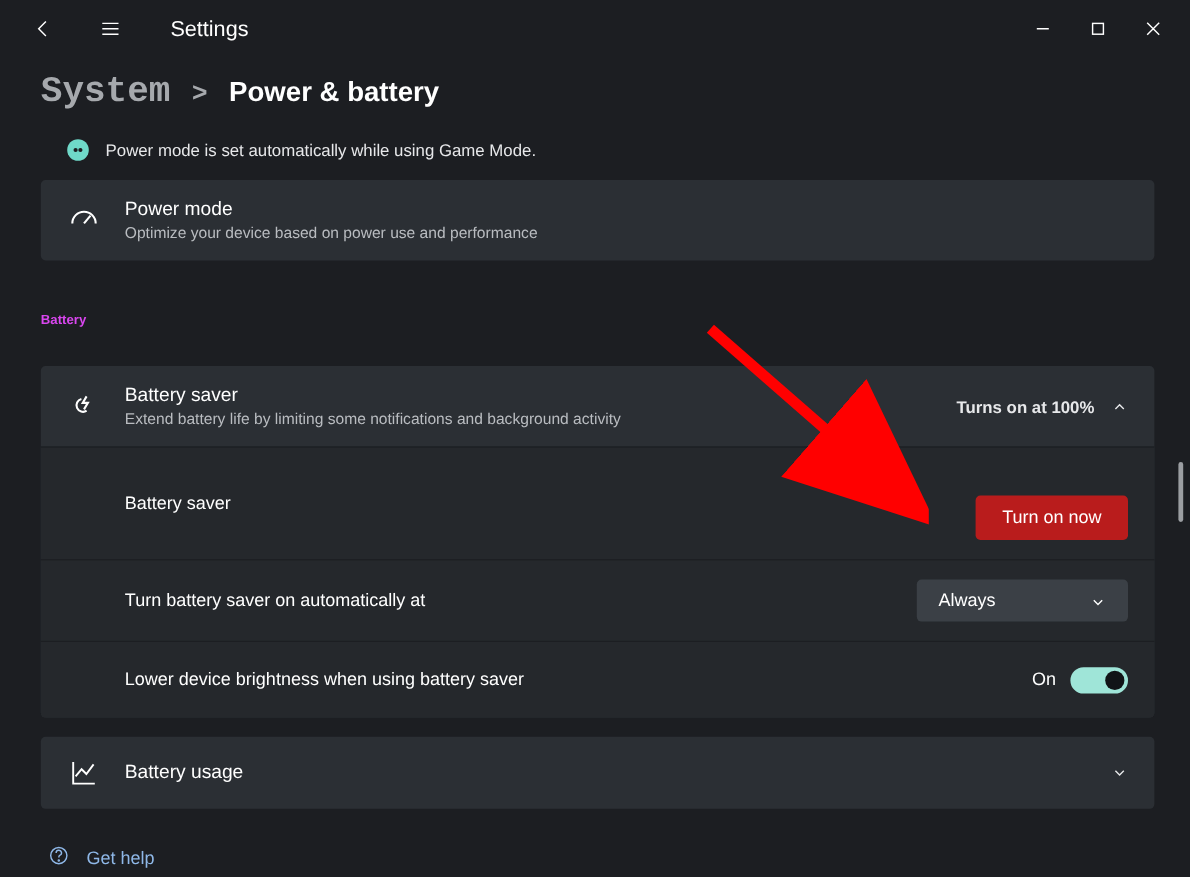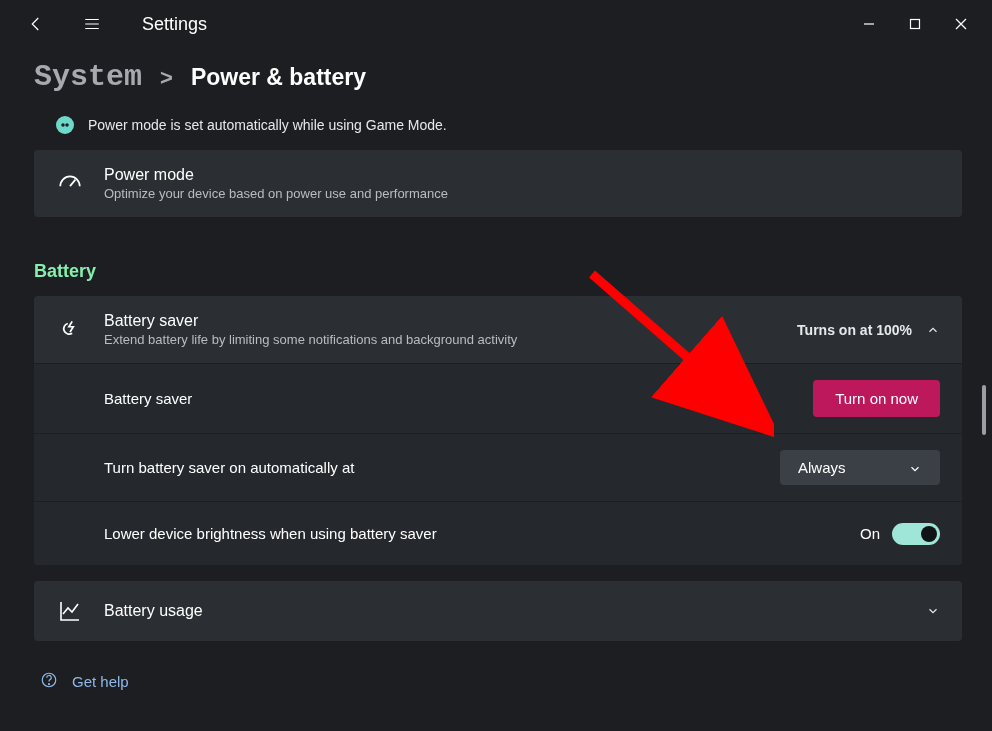--- a/index.html
+++ b/index.html
@@ -78,52 +78,53 @@
     width: 28px; height: 28px;
     display: flex; align-items:center; justify-content:center;
     margin-right: 20px;
     color: #ffffff;
   }
   .card-row .texts { flex: 1; }
   .card-row .title { font-size: 16px; color: #ffffff; }
   .card-row .sub { font-size: 13px; color: #b9bcc0; margin-top: 2px; }
   .card-row .right { display:flex; align-items:center; gap: 14px; color:#e7e8ea; font-size:14px;font-weight:bold;}
   .section-heading {
-    font-size: 18px;
+    font-size: 11px;
     font-weight: 600;
-    color: #86efac;
+    color: #d946ef;
     margin-top: 44px;
-    margin-bottom: 14px;
+    margin-bottom: 32px;
   }
   .subrows { background: #25282c; border-radius: 0 0 4px 4px; }
   .subrow {
     display:flex; align-items:center;
     padding: 16px 22px 16px 70px;
     border-top: 1px solid #1c1e22;
     min-height: 64px;
   }
   .subrow .label { flex: 1; font-size: 15px; color: #ffffff; }
   .subrow .ctrl { display:flex; align-items:center; gap: 12px; }
   .btn {
-    background: #be185d;
+    background: #b91c1c;
     border: none;
     color: #ffffff;
     font-size: 15px;
     padding: 10px 22px;
     border-radius: 4px;
     cursor: pointer;
+    margin-top: 24px;
   }
   .select {
     background: #3b4046;
     border: none;
     color: #ffffff;
     font-size: 15px;
     padding: 9px 18px;
     border-radius: 4px;
-    width: 160px;
+    width: 176px;
     display:flex; align-items:flex-end; justify-content:space-between;
     cursor: pointer;
   }
   .chev { display:inline-flex; }
   .toggle {
     display:flex; align-items:center; gap: 12px;
   }
   .toggle-label { font-size: 15px; color:#ffffff;}
   .switch {
     width: 48px; height: 22px; border-radius: 11px;

